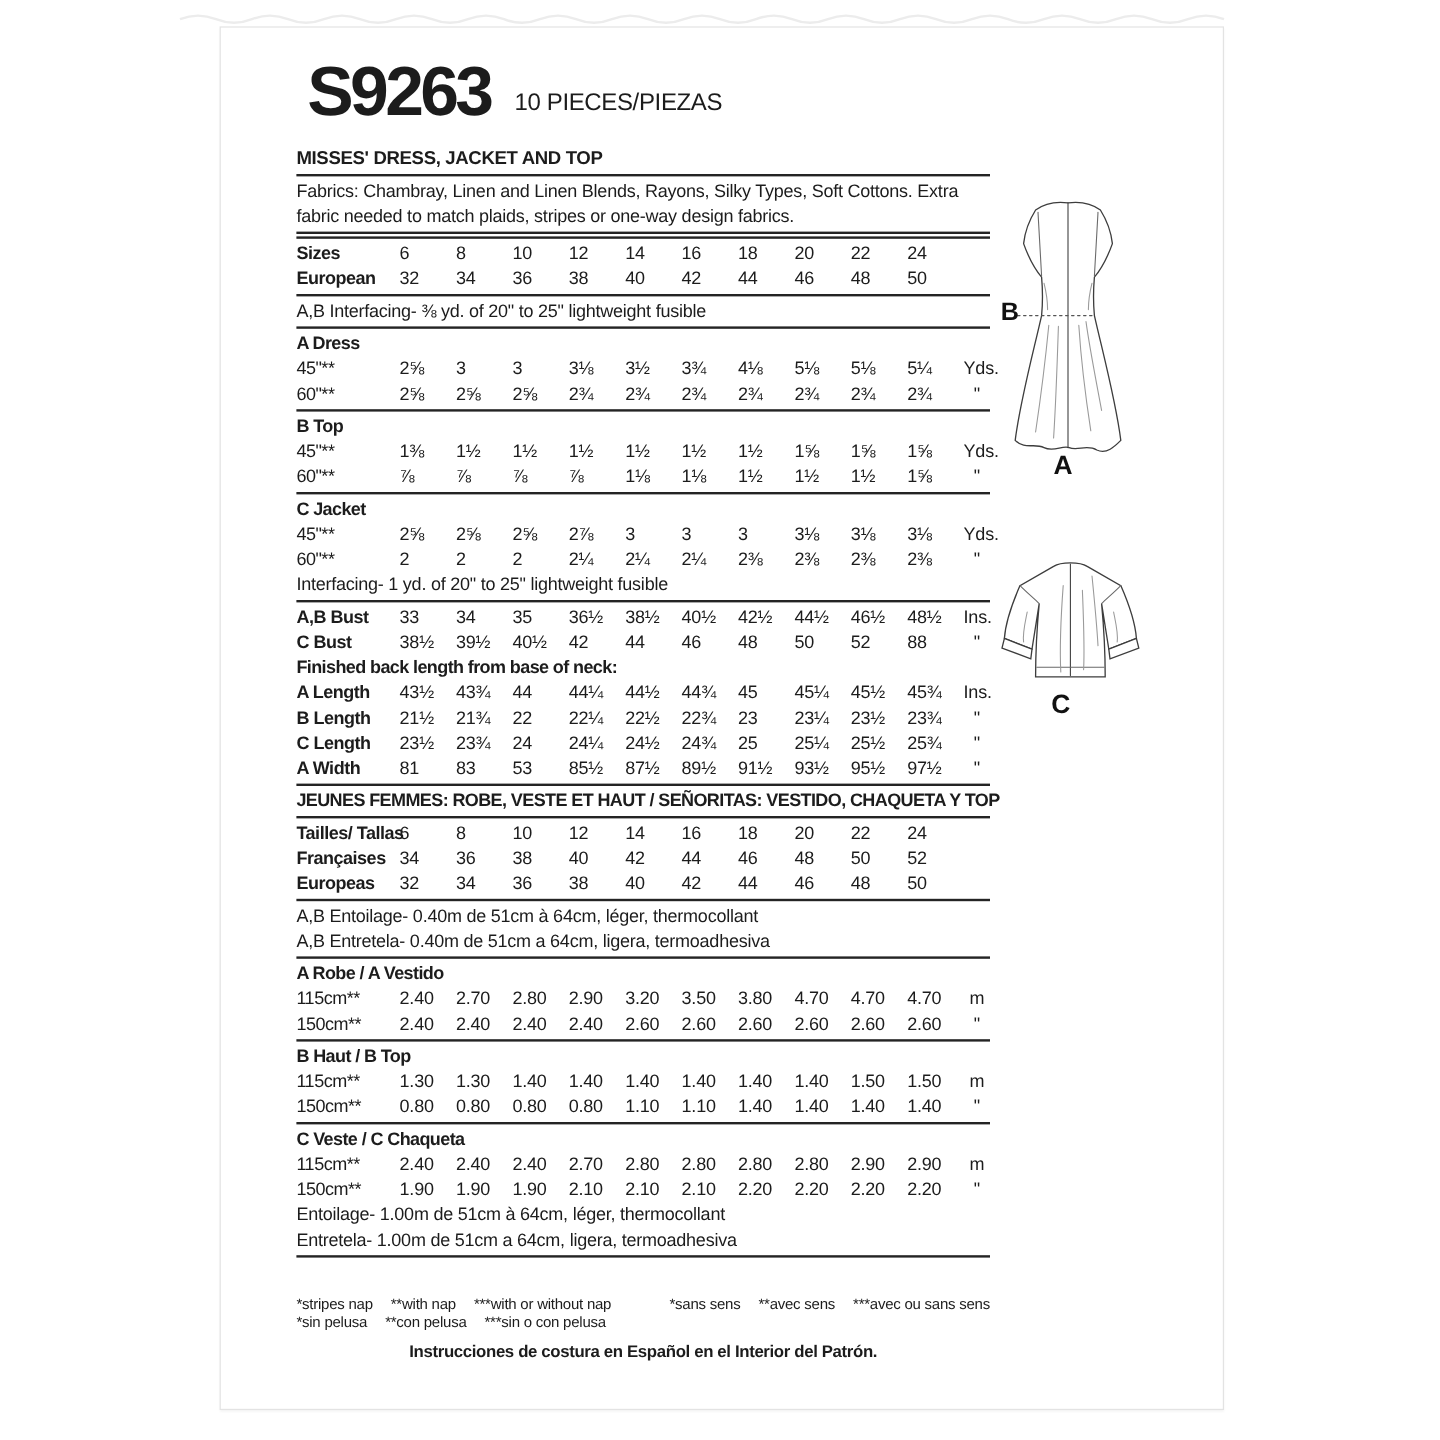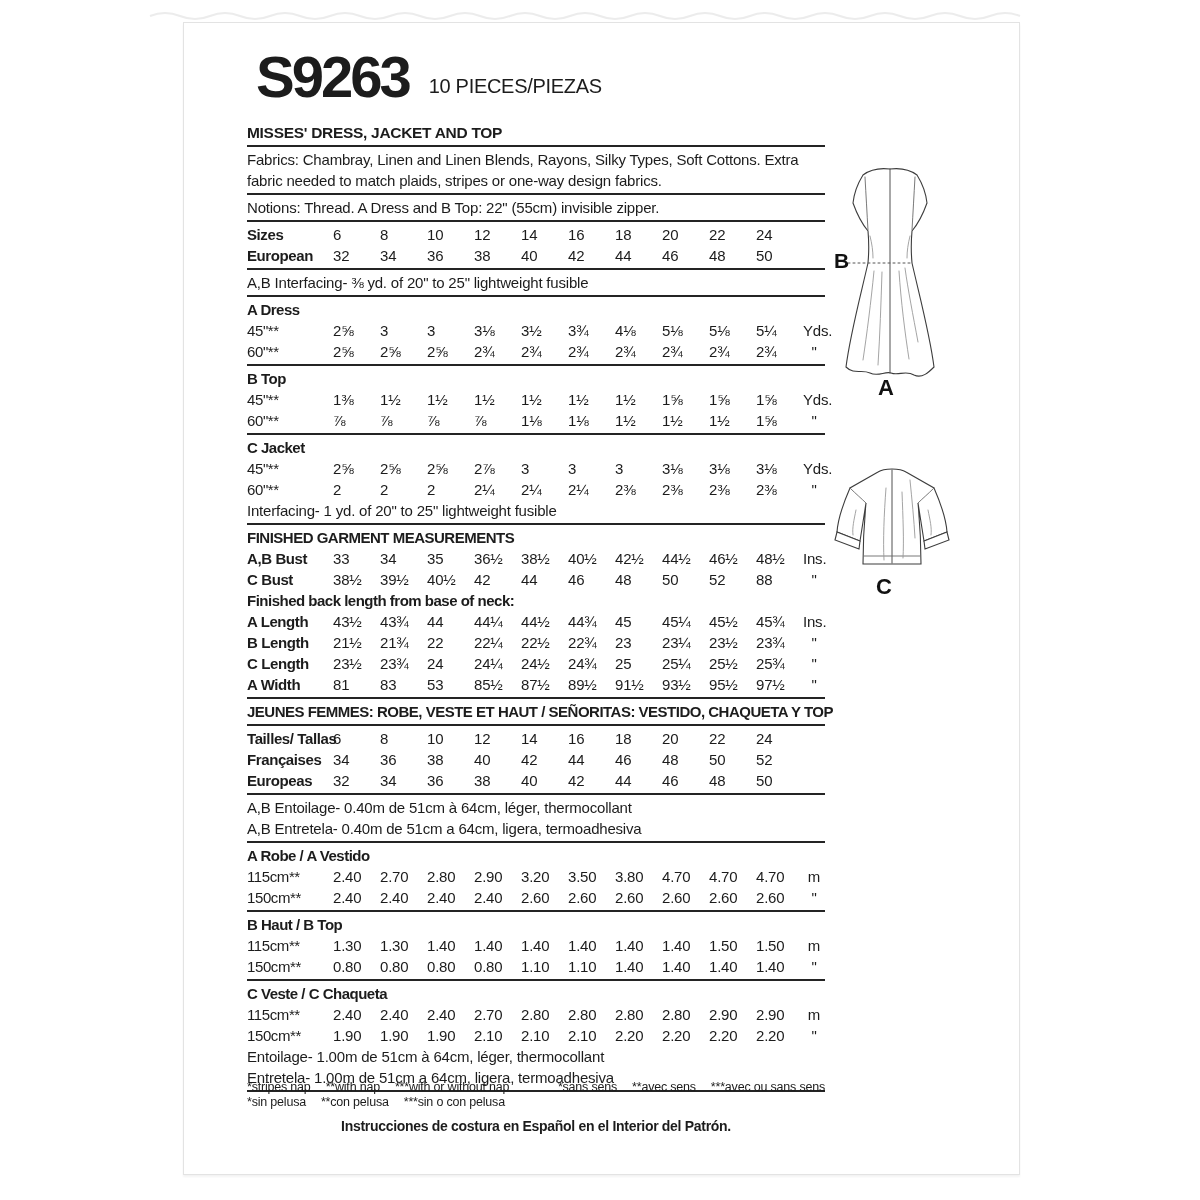--- a/index.html
+++ b/index.html
@@ -56,21 +56,20 @@
 <div id="hdr">
   <div class="s-number">S9263</div>
   <div class="pieces">10 PIECES/PIEZAS</div>
 </div>
 
 <div id="blocks">
     <div class="line hmain">MISSES' DRESS, JACKET AND TOP</div>
     <div class="rule"></div>
     <div class="pline"><strong>Fabrics:</strong><span> Chambray, Linen and Linen Blends, Rayons, Silky Types, Soft Cottons. Extra</span><br><span>fabric needed to match plaids, stripes or one-way design fabrics.</span></div>
     <div class="rule"></div>
-    <div class="pline"><strong>Notions:</strong><span> Thread. </span><strong>A Dress and B Top:</strong><span> 22" (55cm) invisible zipper.</span></div>
     <div class="rule"></div>
     <div class="row">
       <div class="lab b">Sizes</div>
       <div class="val">6</div>
       <div class="val">8</div>
       <div class="val">10</div>
       <div class="val">12</div>
       <div class="val">14</div>
       <div class="val">16</div>
       <div class="val">18</div>
@@ -180,21 +179,20 @@
       <div class="val">2¼</div>
       <div class="val">2¼</div>
       <div class="val">2⅜</div>
       <div class="val">2⅜</div>
       <div class="val">2⅜</div>
       <div class="val">2⅜</div>
       <div class="unit">"</div>
     </div>
     <div class="pline"><strong>Interfacing-</strong><span> 1 yd. of 20" to 25" lightweight fusible</span></div>
     <div class="rule"></div>
-    <div class="line h2">FINISHED GARMENT MEASUREMENTS</div>
     <div class="row">
       <div class="lab b">A,B Bust</div>
       <div class="val">33</div>
       <div class="val">34</div>
       <div class="val">35</div>
       <div class="val">36½</div>
       <div class="val">38½</div>
       <div class="val">40½</div>
       <div class="val">42½</div>
       <div class="val">44½</div>

